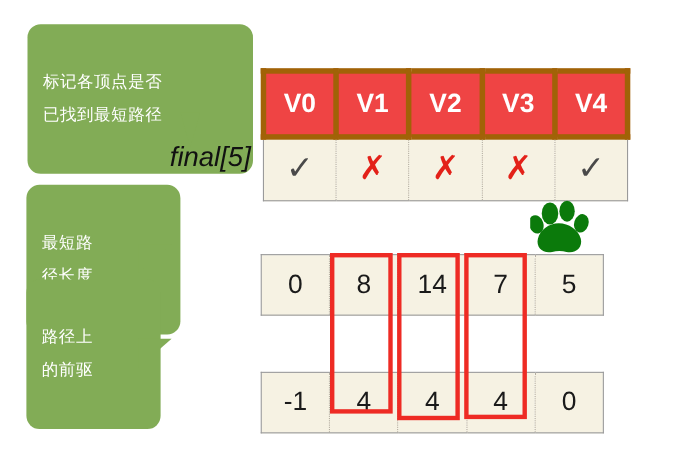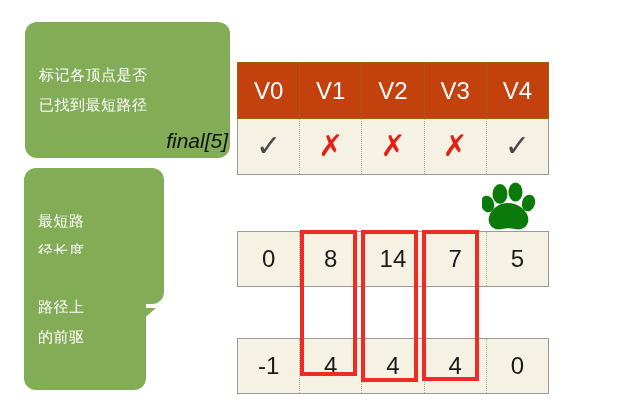--- a/index.html
+++ b/index.html
@@ -50,21 +50,21 @@
   #callout-dist{left:24px;top:168px;width:140px;}
   #callout-dist-tail{left:126px;top:222px;}
 
   #callout-path{left:24px;top:254px;width:122px;}
   #callout-path-tail{left:126px;top:308px;}
 
   
   .rowlabel{
     position:absolute;
     font-style:italic;
-    font-size:21px;
+    font-size:25px;
     color:#111111;
     text-align:right;
     font-family:"Liberation Sans","DejaVu Sans",sans-serif;
   }
   #label-final{left:60px;top:129px;width:168px;}
   #label-dist{left:60px;top:240px;width:168px;}
   #label-path{left:60px;top:348px;width:168px;}
 
   
   .grid{
@@ -80,25 +80,25 @@
     vertical-align:middle;
     padding:0;
     font-size:24px;
     color:#1a1a1a;
   }
 
   
   #block-final{top:62px;}
   #block-final .hdr td{
     height:55px;
-    background:#c2410c;
+    background:#ef4444;
     color:#ffffff;
-    font-weight:normal;
+    font-weight:bold;
     font-size:24px;
-    border:1px solid #a16207;
+    border:5px solid #a16207;
   }
   #block-final .final td{
     height:55px;
     background:#F6F2E3;
     border-top:1px solid #9a9a9a;
     border-bottom:1px solid #9a9a9a;
     border-left:1px dotted #b4ada1;
     border-right:1px dotted #b4ada1;
   }
   #block-final .final td:first-child{border-left:1px solid #9a9a9a;}

